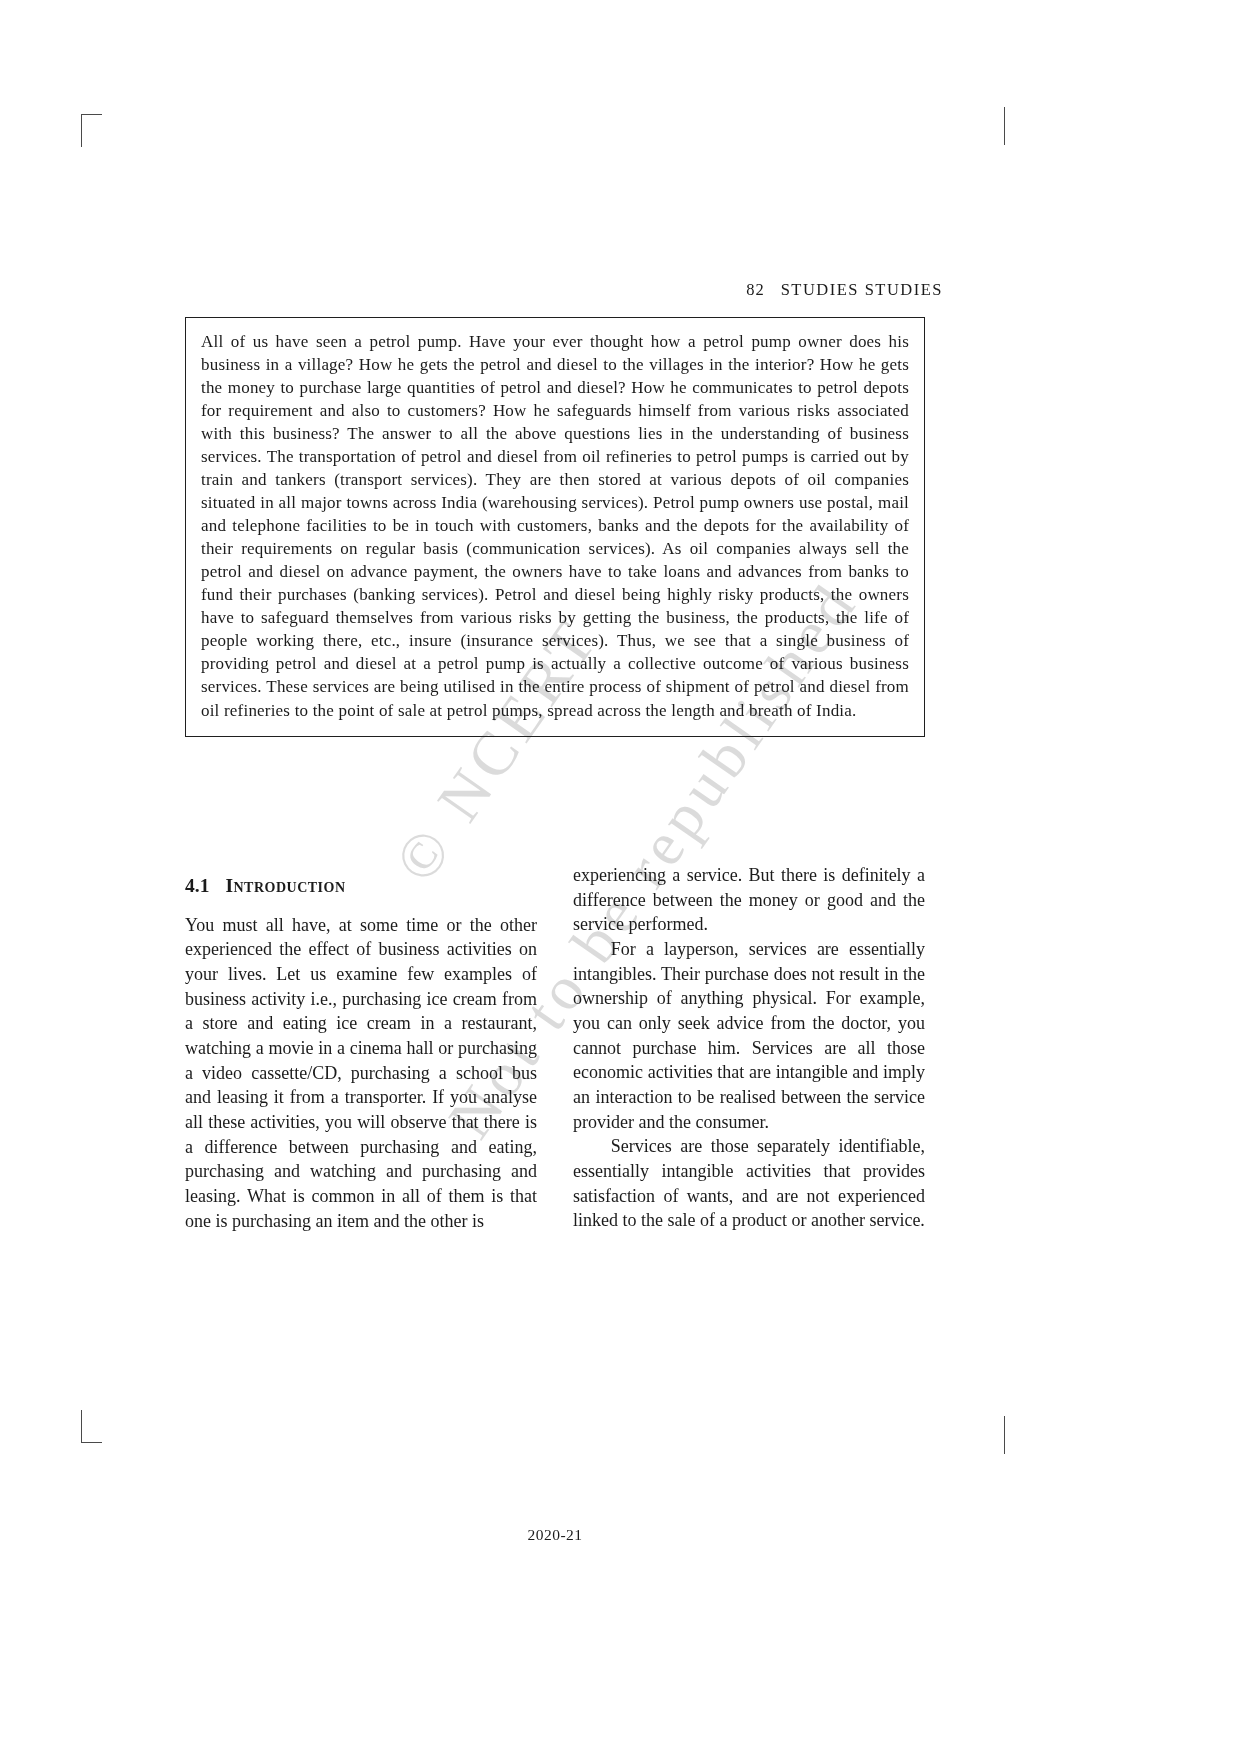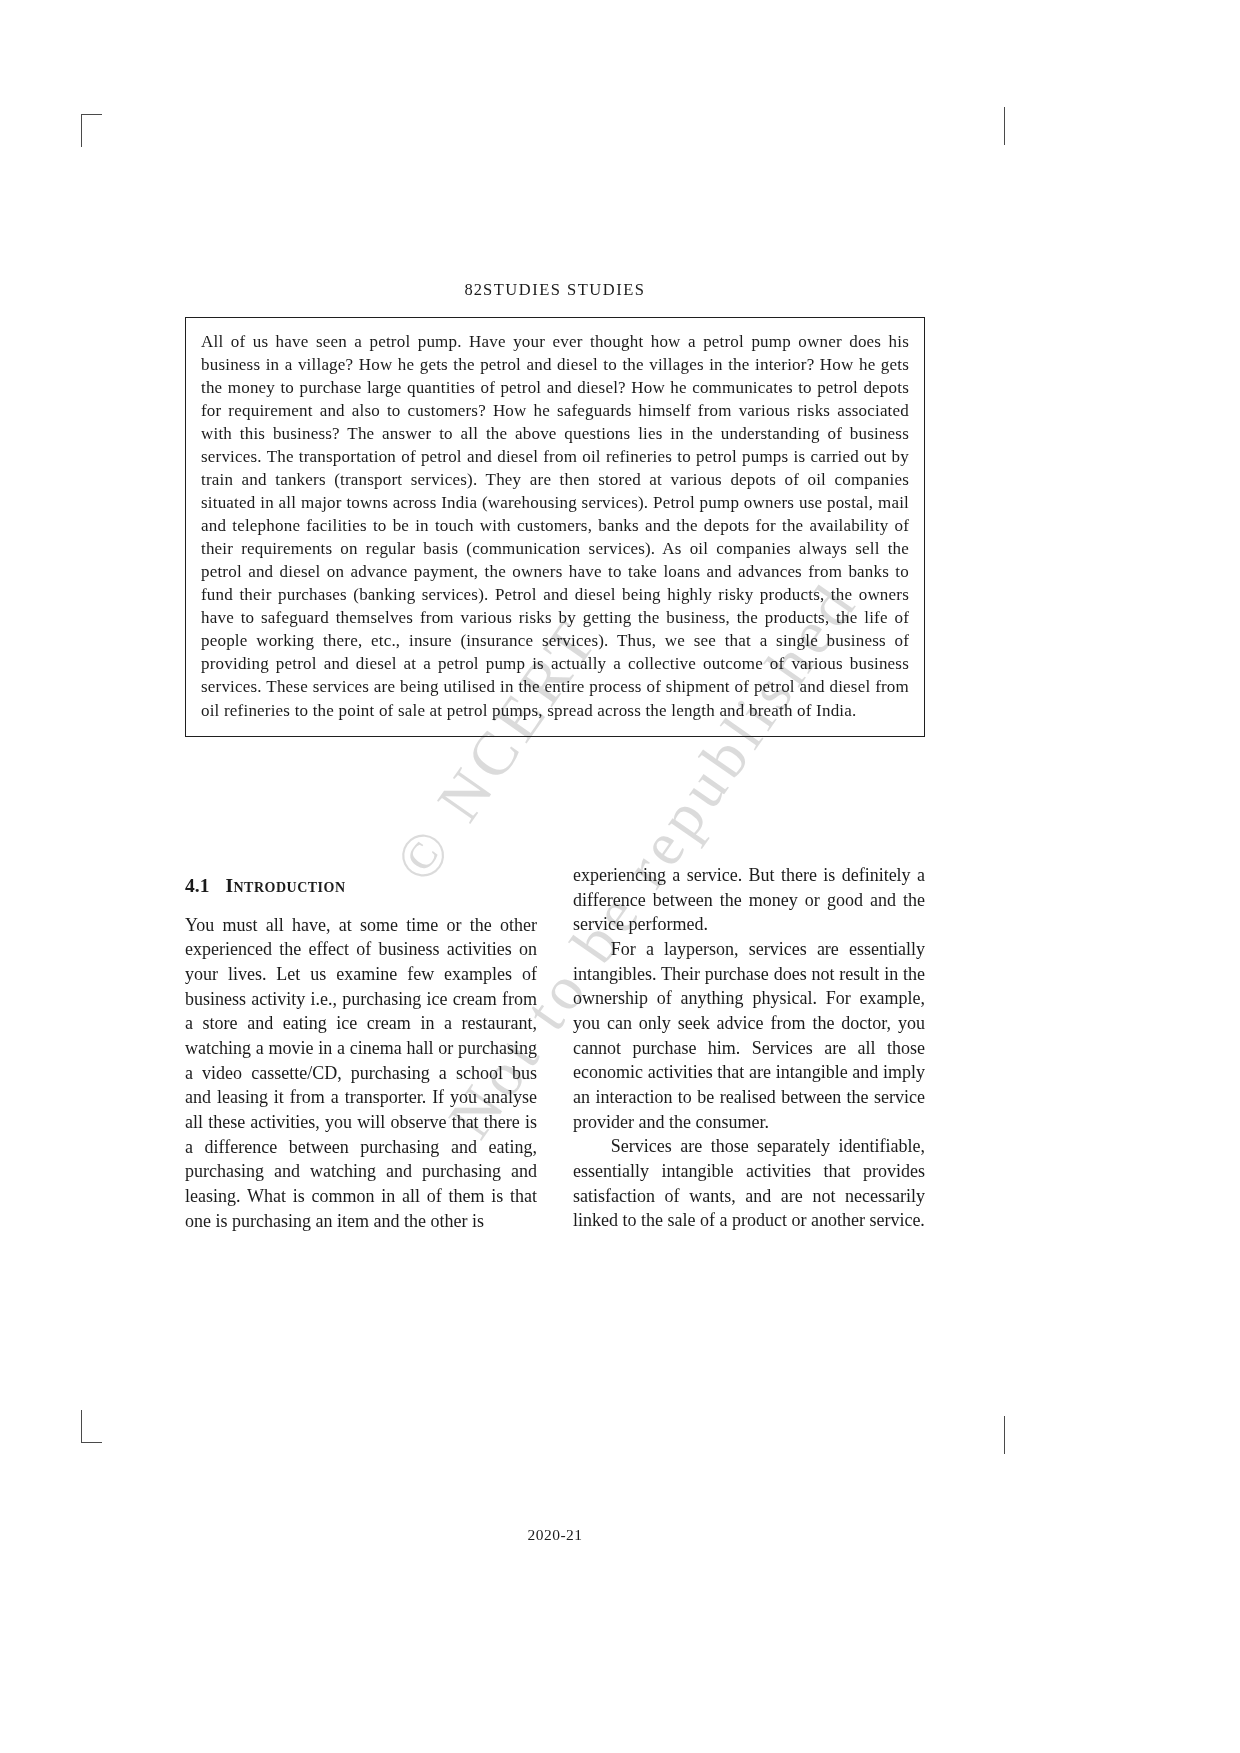--- a/index.html
+++ b/index.html
@@ -42,25 +42,26 @@
     opacity: 0.35;
     pointer-events: none;
     white-space: nowrap;
     z-index: 1;
   }
 
   .content { position: relative; z-index: 2; }
 
   .running-head {
     position: absolute;
-    left: 185px; top: 280px;
+    left: 203px; top: 280px;
     width: 740px;
     display: flex;
-    justify-content: center;
+    justify-content: flex-end;
     font-size: 16.5px;
+    gap: 16px;
   }
   .running-head .folio { letter-spacing: 1px; }
   .running-head .head-title { letter-spacing: 1.5px; }
 
   .intro-box {
     position: absolute;
     left: 185px; top: 317px;
     width: 740px;
     box-sizing: border-box;
     border: 1.6px solid #1f1f1f;
@@ -131,21 +132,21 @@
       <div class="col">
         <h2 class="section-heading">
           <span class="section-number">4.1</span><span class="section-title">Introduction</span>
         </h2>
         <p>You must all have, at some time or the other experienced the effect of business activities on your lives. Let us examine few examples of business activity i.e., purchasing ice cream from a store and eating ice cream in a restaurant, watching a movie in a cinema hall or purchasing a video cassette/CD, purchasing a school bus and leasing it from a transporter. If you analyse all these activities, you will observe that there is a difference between purchasing and eating, purchasing and watching and purchasing and leasing. What is common in all of them is that one is purchasing an item and the other is</p>
       </div>
 
       <div class="col">
         <p>experiencing a service. But there is definitely a difference between the money or good and the service performed.</p>
         <p class="indent">For a layperson, services are essentially intangibles. Their purchase does not result in the ownership of anything physical. For example, you can only seek advice from the doctor, you cannot purchase him. Services are all those economic activities that are intangible and imply an interaction to be realised between the service provider and the consumer.</p>
-        <p class="indent">Services are those separately identifiable, essentially intangible activities that provides satisfaction of wants, and are not necessarily linked to the sale of a product or another service.</p>
+        <p class="indent">Services are those separately identifiable, essentially intangible activities that provides satisfaction of wants, and are not experienced linked to the sale of a product or another service.</p>
       </div>
 
     </div>
 
     <div class="page-footer">2020-21</div>
 
   </div>
 </div>
 
 </body></html>

